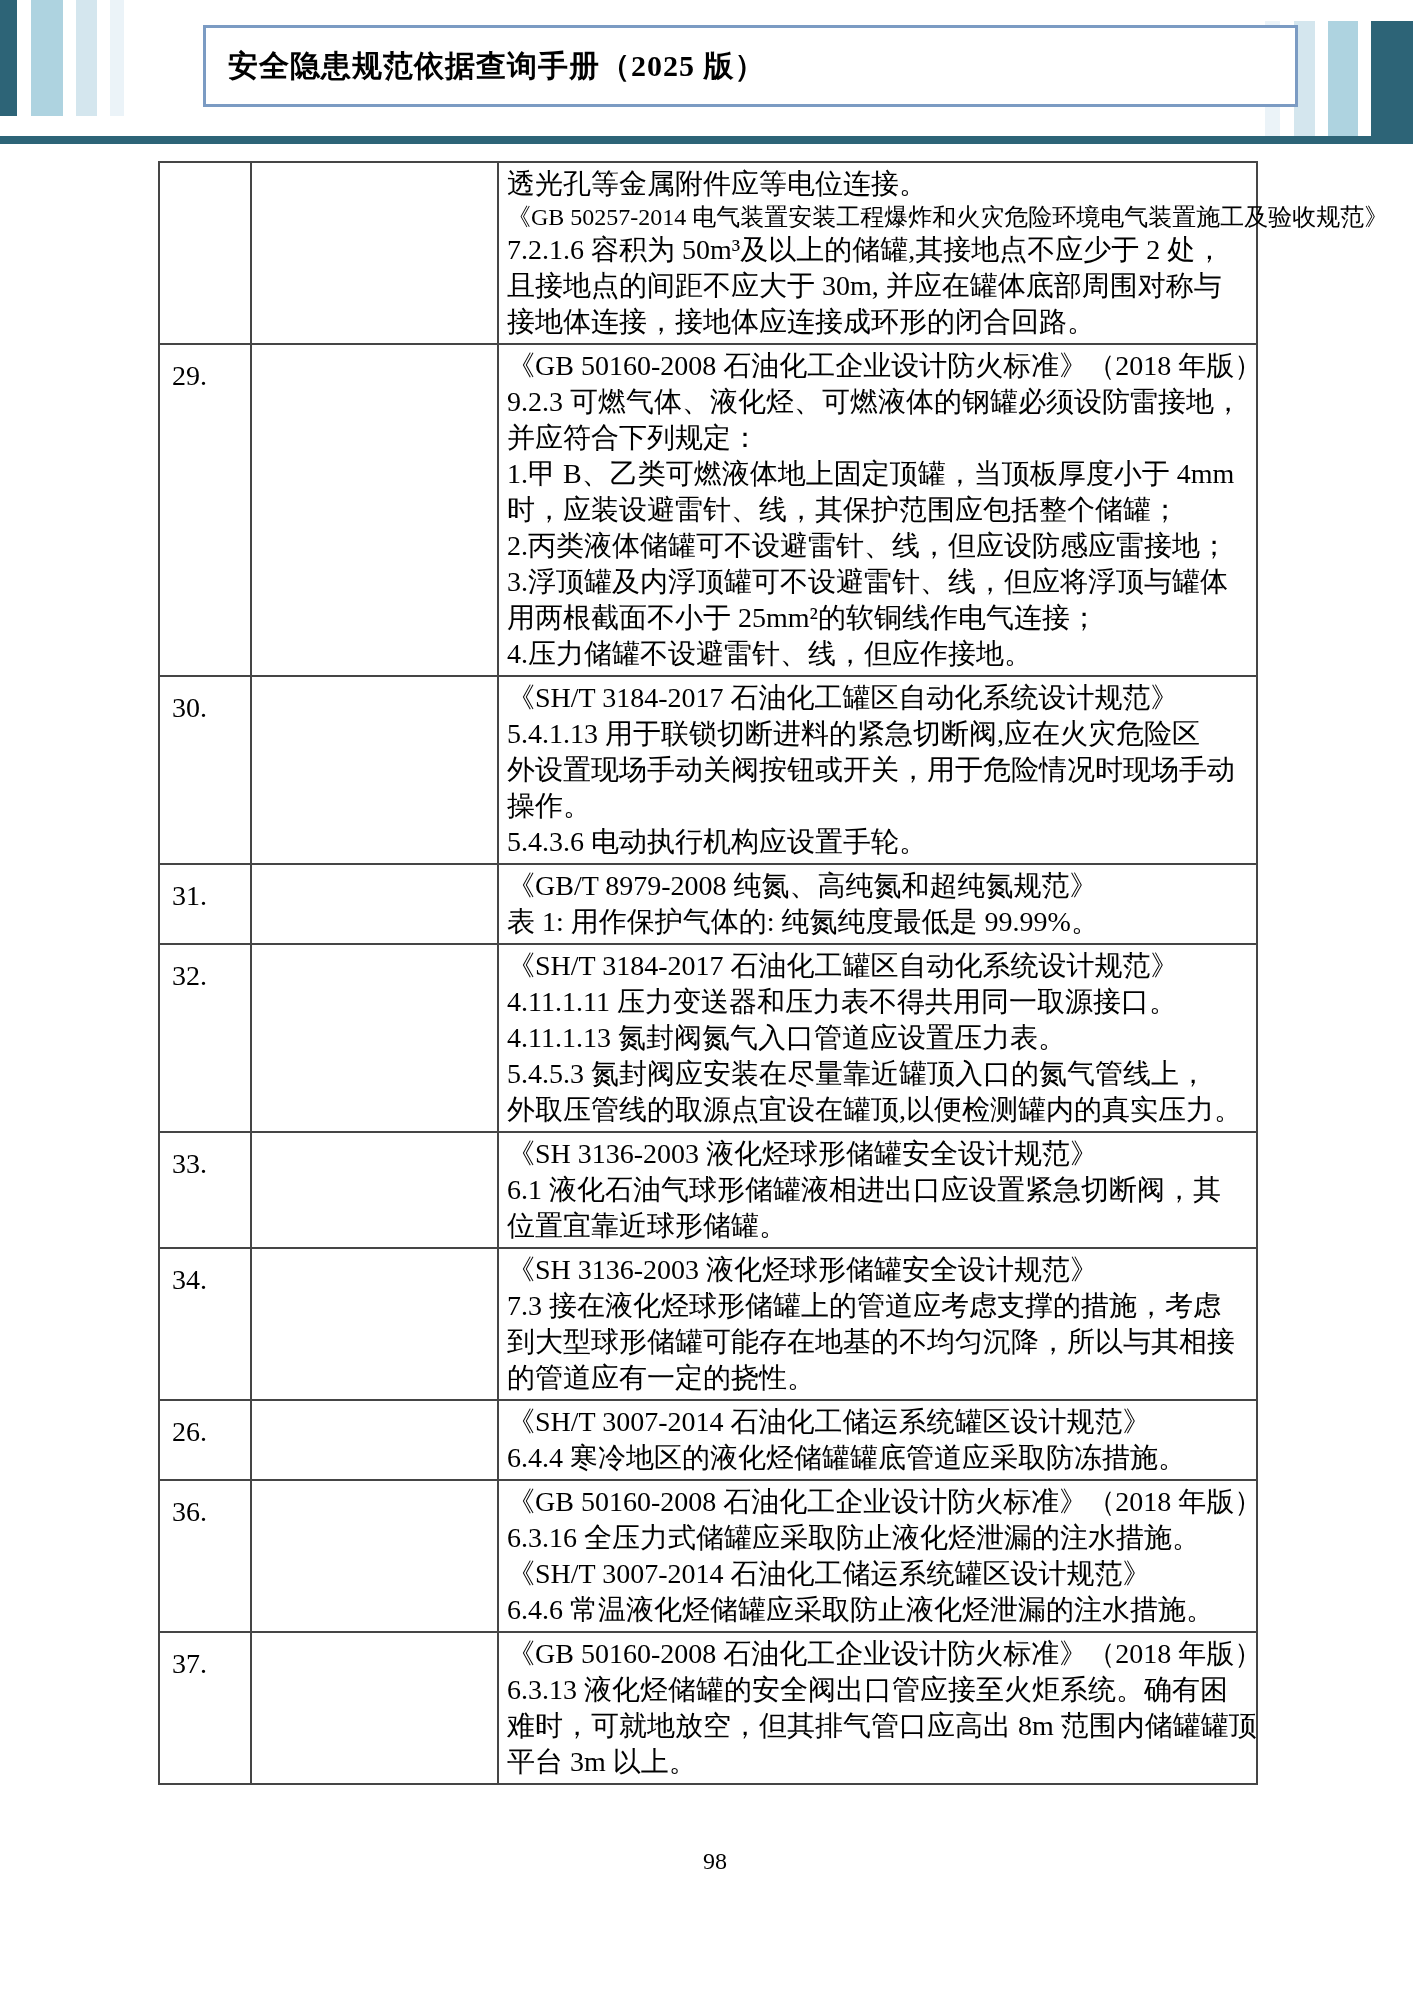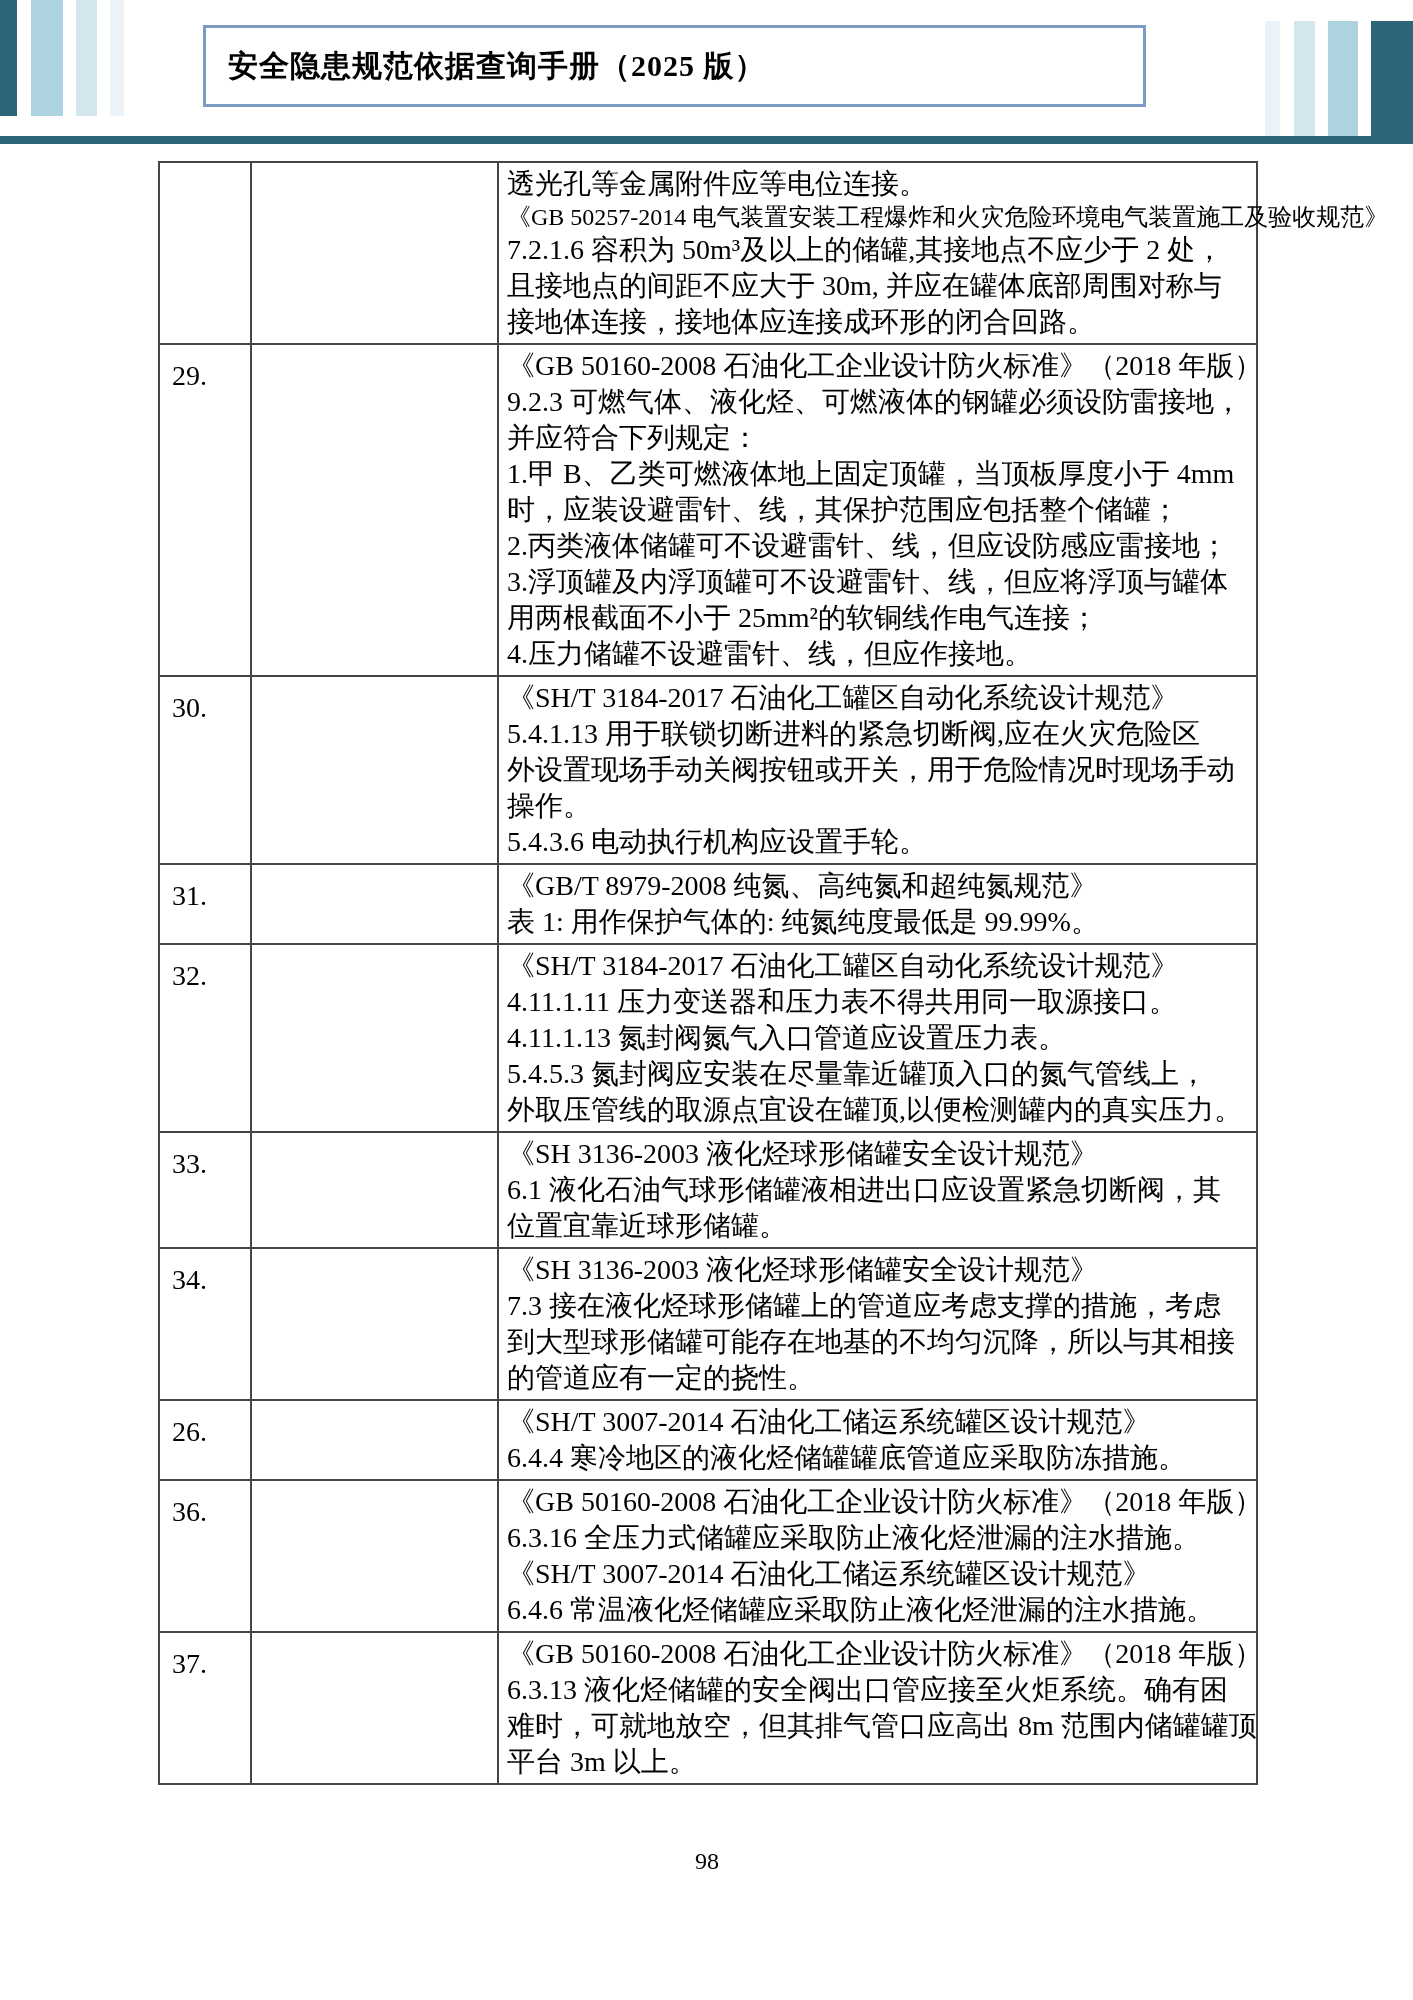--- a/index.html
+++ b/index.html
@@ -20,21 +20,21 @@
   .stripe.s-faint-left  {left:110px;width:14px; height:116px; background:var(--stripe3);}
   .stripe.s-faint-right {left:1265px;top:21px;width:15px;height:116px;background:var(--stripe3);}
   .stripe.s-light-right {left:1294px;top:21px;width:21px;height:116px;background:var(--stripe2);}
   .stripe.s-mid-right   {left:1328px;top:21px;width:30px;height:116px;background:var(--stripe1);}
   .stripe.s-dark-right  {left:1371px;top:21px;width:42px;height:123px;background:var(--teal);}
   .hbar{
     position:absolute;left:0;top:136px;width:1413px;height:8px;background:var(--teal);
   }
   
   .title-box{
-    position:absolute;left:203px;top:25px;width:943px;height:82px;
+    position:absolute;left:203px;top:25px;width:1095px;height:82px;
     border:3px solid var(--boxborder);
     box-sizing:border-box;
     background:#ffffff;
     display:flex;align-items:center;
   }
   .title-box .title{
     padding-left:22px;
     font-size:30px;
     font-weight:bold;
     letter-spacing:1px;
@@ -65,21 +65,21 @@
     font-size:28px;
     line-height:36px;
     white-space:nowrap;
   }
   .line.small{
     font-size:24px;
     line-height:30px;
   }
   
   .pageno{
-    position:absolute;left:158px;top:1848px;width:1098px;
+    position:absolute;left:166px;top:1848px;width:1098px;
     text-align:center;
     font-size:24px;
   }
 </style>
 </head>
 <body>
 
 <div class="page">
 
   <div class="stripe s-dark-left"></div>

